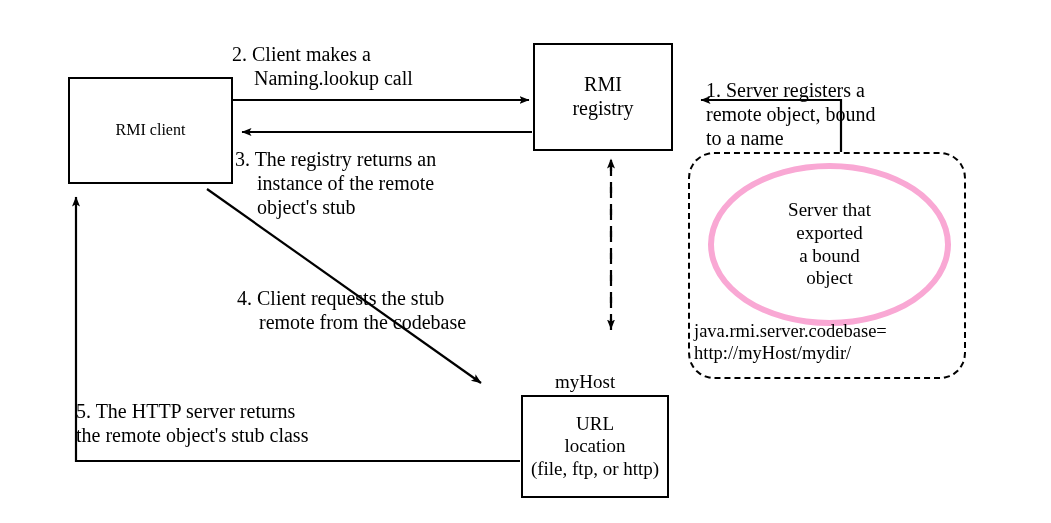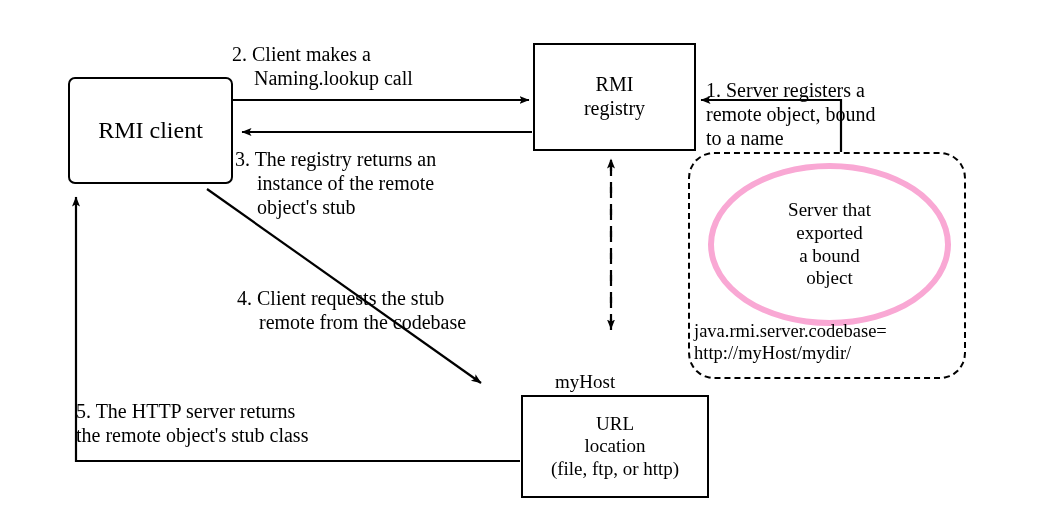--- a/index.html
+++ b/index.html
@@ -35,29 +35,28 @@
     flex-direction: column;
     align-items: center;
     justify-content: center;
     text-align: center;
     line-height: 1.18;
     z-index: 3;
   }
   .node .line { display: block; white-space: nowrap; }
   #node-rmi-client {
     left: 68px; top: 77px; width: 165px; height: 107px;
-    font-size: 24px;
-    border-radius: 7px;
+    font-size: 16px;
   }
   #node-rmi-registry {
-    left: 533px; top: 43px; width: 163px; height: 108px;
+    left: 533px; top: 43px; width: 140px; height: 108px;
     font-size: 20px;
   }
   #node-url-location {
-    left: 521px; top: 395px; width: 188px; height: 103px;
+    left: 521px; top: 395px; width: 148px; height: 103px;
     font-size: 19px;
   }
   #server-zone {
     position: absolute;
     left: 688px; top: 152px; width: 278px; height: 227px;
     box-sizing: border-box;
     border: 2px dashed #000000;
     border-radius: 26px;
     background: #ffffff;
     z-index: 2;

